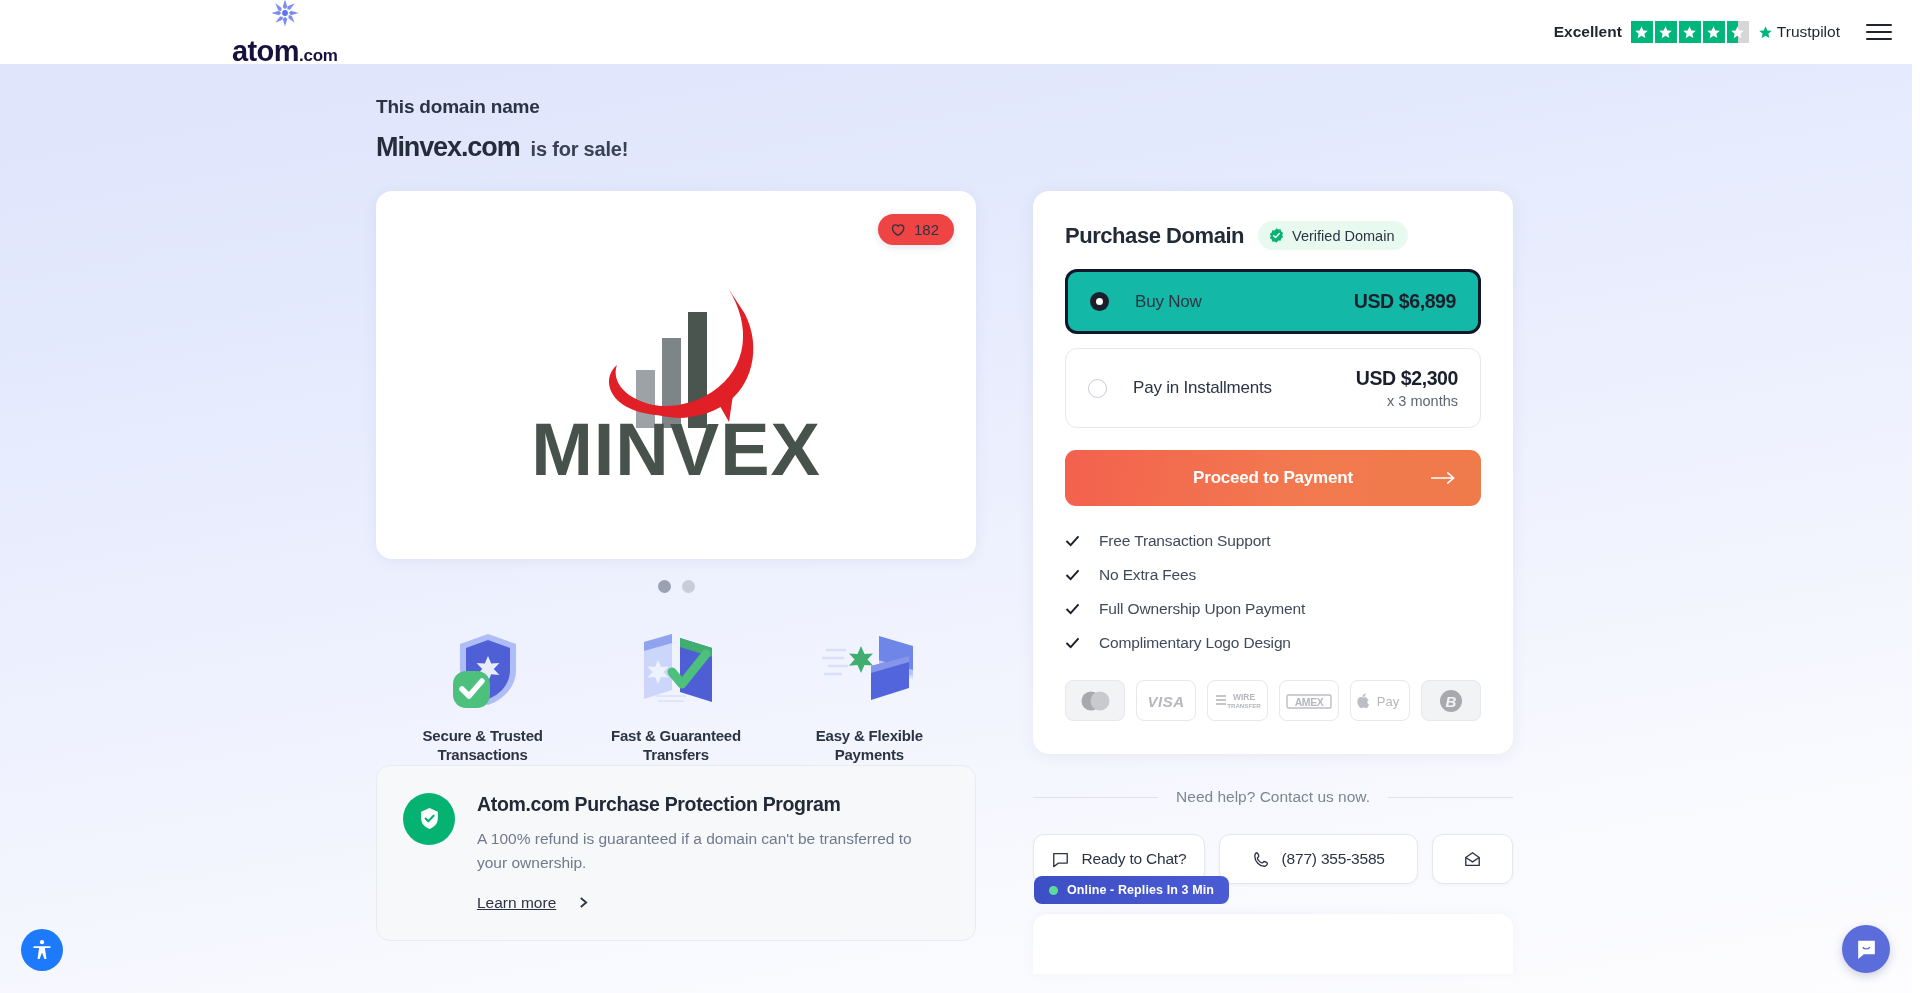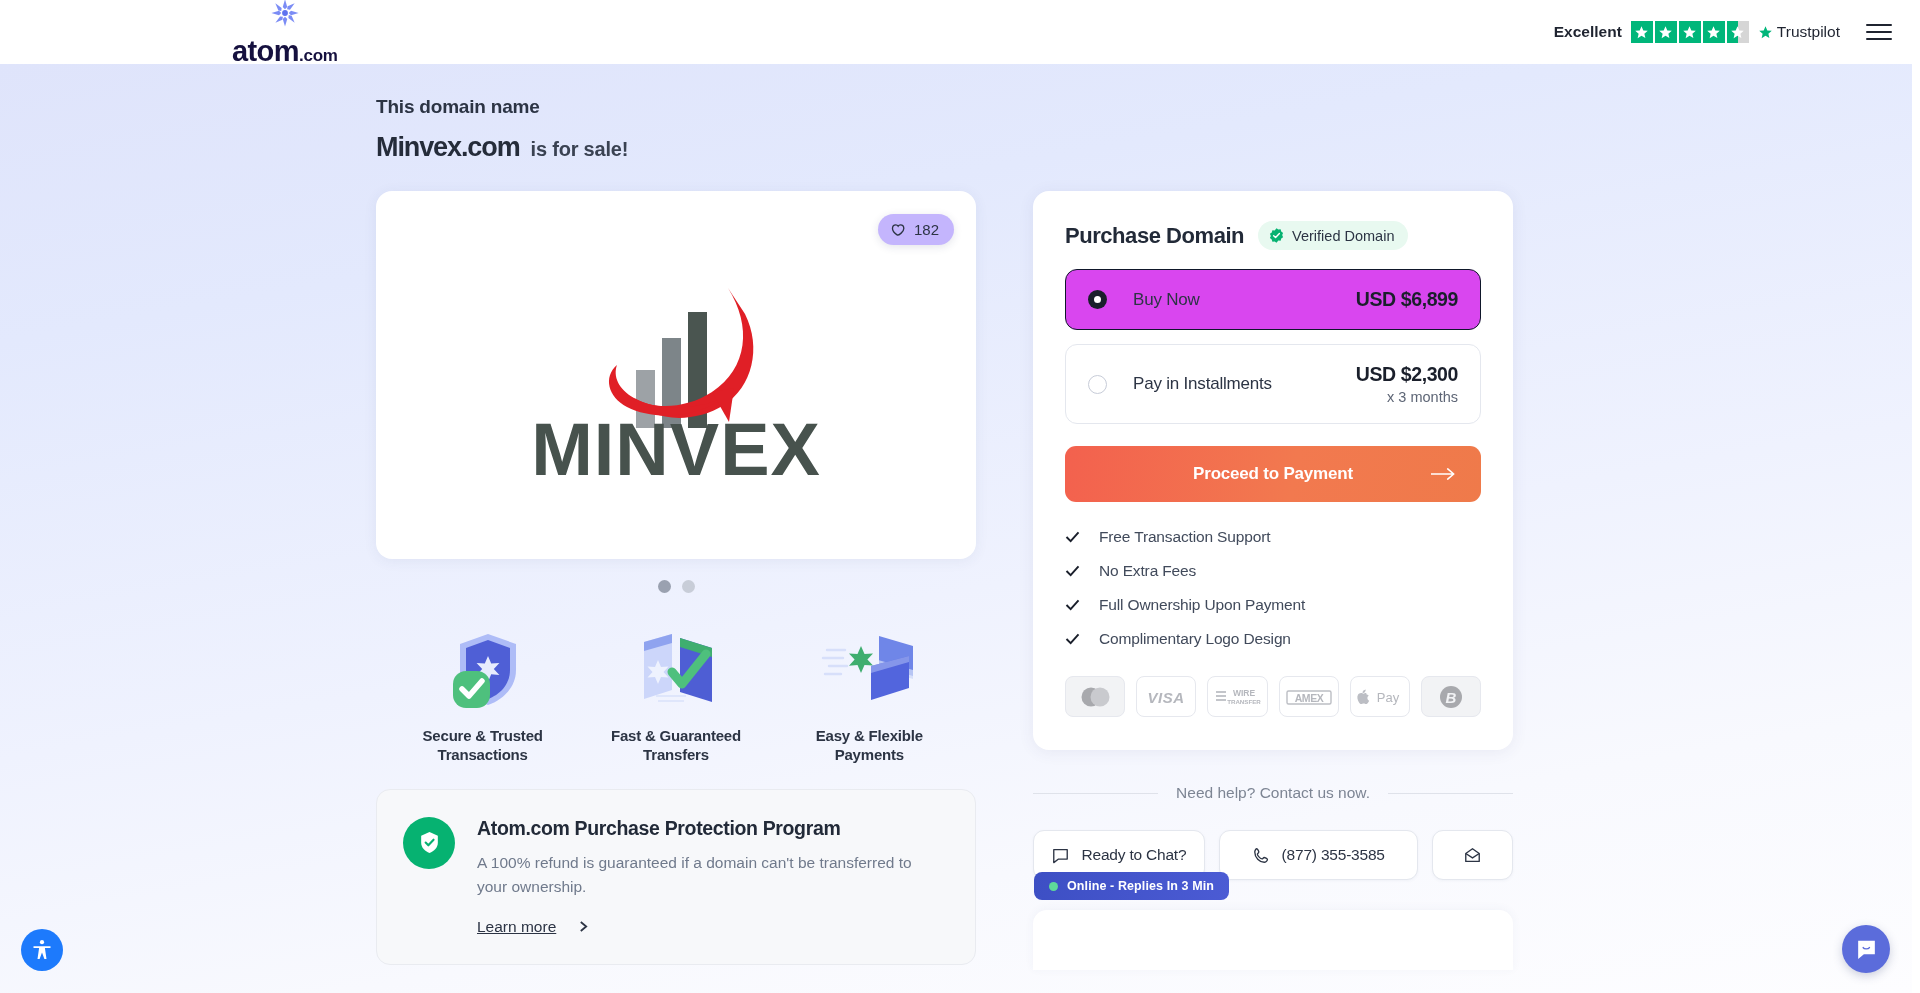--- a/index.html
+++ b/index.html
@@ -84,21 +84,21 @@
   .preview-card {
     position: relative;
     background: #ffffff;
     border-radius: 16px;
     height: 368px;
     box-shadow: 0 2px 14px rgba(60,70,120,0.07);
     display: flex; align-items: center; justify-content: center;
   }
   .like-pill {
     position: absolute; top: 23px; right: 22px;
-    background: #c4b5fd; border-radius: 999px;
+    background: #ef4444; border-radius: 999px;
     padding: 7px 15px 7px 12px;
     display: flex; align-items: center; gap: 7px;
     box-shadow: 0 2px 8px rgba(40,50,90,0.13);
     cursor: pointer;
   }
   .like-pill svg { width: 17px; height: 17px; stroke: #2c3444; fill: none; stroke-width: 1.9; }
   .like-pill span { font-size: 15px; color: #2c3444; font-weight: 500; }
 
   .minvex-logo { width: 380px; }
 
@@ -111,21 +111,20 @@
   .feature { flex: 1; display: flex; flex-direction: column; align-items: center; }
   .feature-art { height: 96px; display: flex; align-items: center; justify-content: center; }
   .feature-label {
     margin-top: 10px; text-align: center;
     font-size: 15px; font-weight: 700; color: #2c3444; line-height: 1.25;
     max-width: 170px; letter-spacing: -0.2px;
   }
 
   
   .protect-card {
-    margin-top: 24px;
     background: #f7f8fa;
     border: 1px solid #e9ebf0;
     border-radius: 14px;
     padding: 27px 42px 28px 26px;
     display: flex; gap: 22px;
   }
   .protect-badge {
     width: 52px; height: 52px; border-radius: 50%;
     background: #06b271; flex: none;
     display: flex; align-items: center; justify-content: center;
@@ -161,21 +160,21 @@
   .verified svg { width: 17px; height: 17px; }
   .verified span { font-size: 14.5px; color: #2c3444; }
 
   .opt {
     margin-top: 19px;
     border-radius: 12px;
     padding: 18px 22px;
     display: flex; align-items: center;
     cursor: pointer;
   }
-  .opt.selected { background: #d946ef; border: 1px solid #0f172a; }
+  .opt.selected { background: #14b8a6; border: 3px solid #0f172a; }
   .opt.plain { background: #fff; border: 1px solid #e4e7ee; margin-top: 14px; }
   .radio {
     width: 19px; height: 19px; border-radius: 50%; flex: none;
     display: flex; align-items: center; justify-content: center;
   }
   .radio.on { background: #1a1f2b; }
   .radio.on::after { content:''; width: 7px; height: 7px; border-radius: 50%; background: #fff; }
   .radio.off { border: 1.6px solid #c7ccd8; background: #fff; }
   .opt-label { margin-left: 26px; font-size: 17px; color: #2c3444; letter-spacing: -0.2px; }
   .opt-price { margin-left: auto; text-align: right; }

